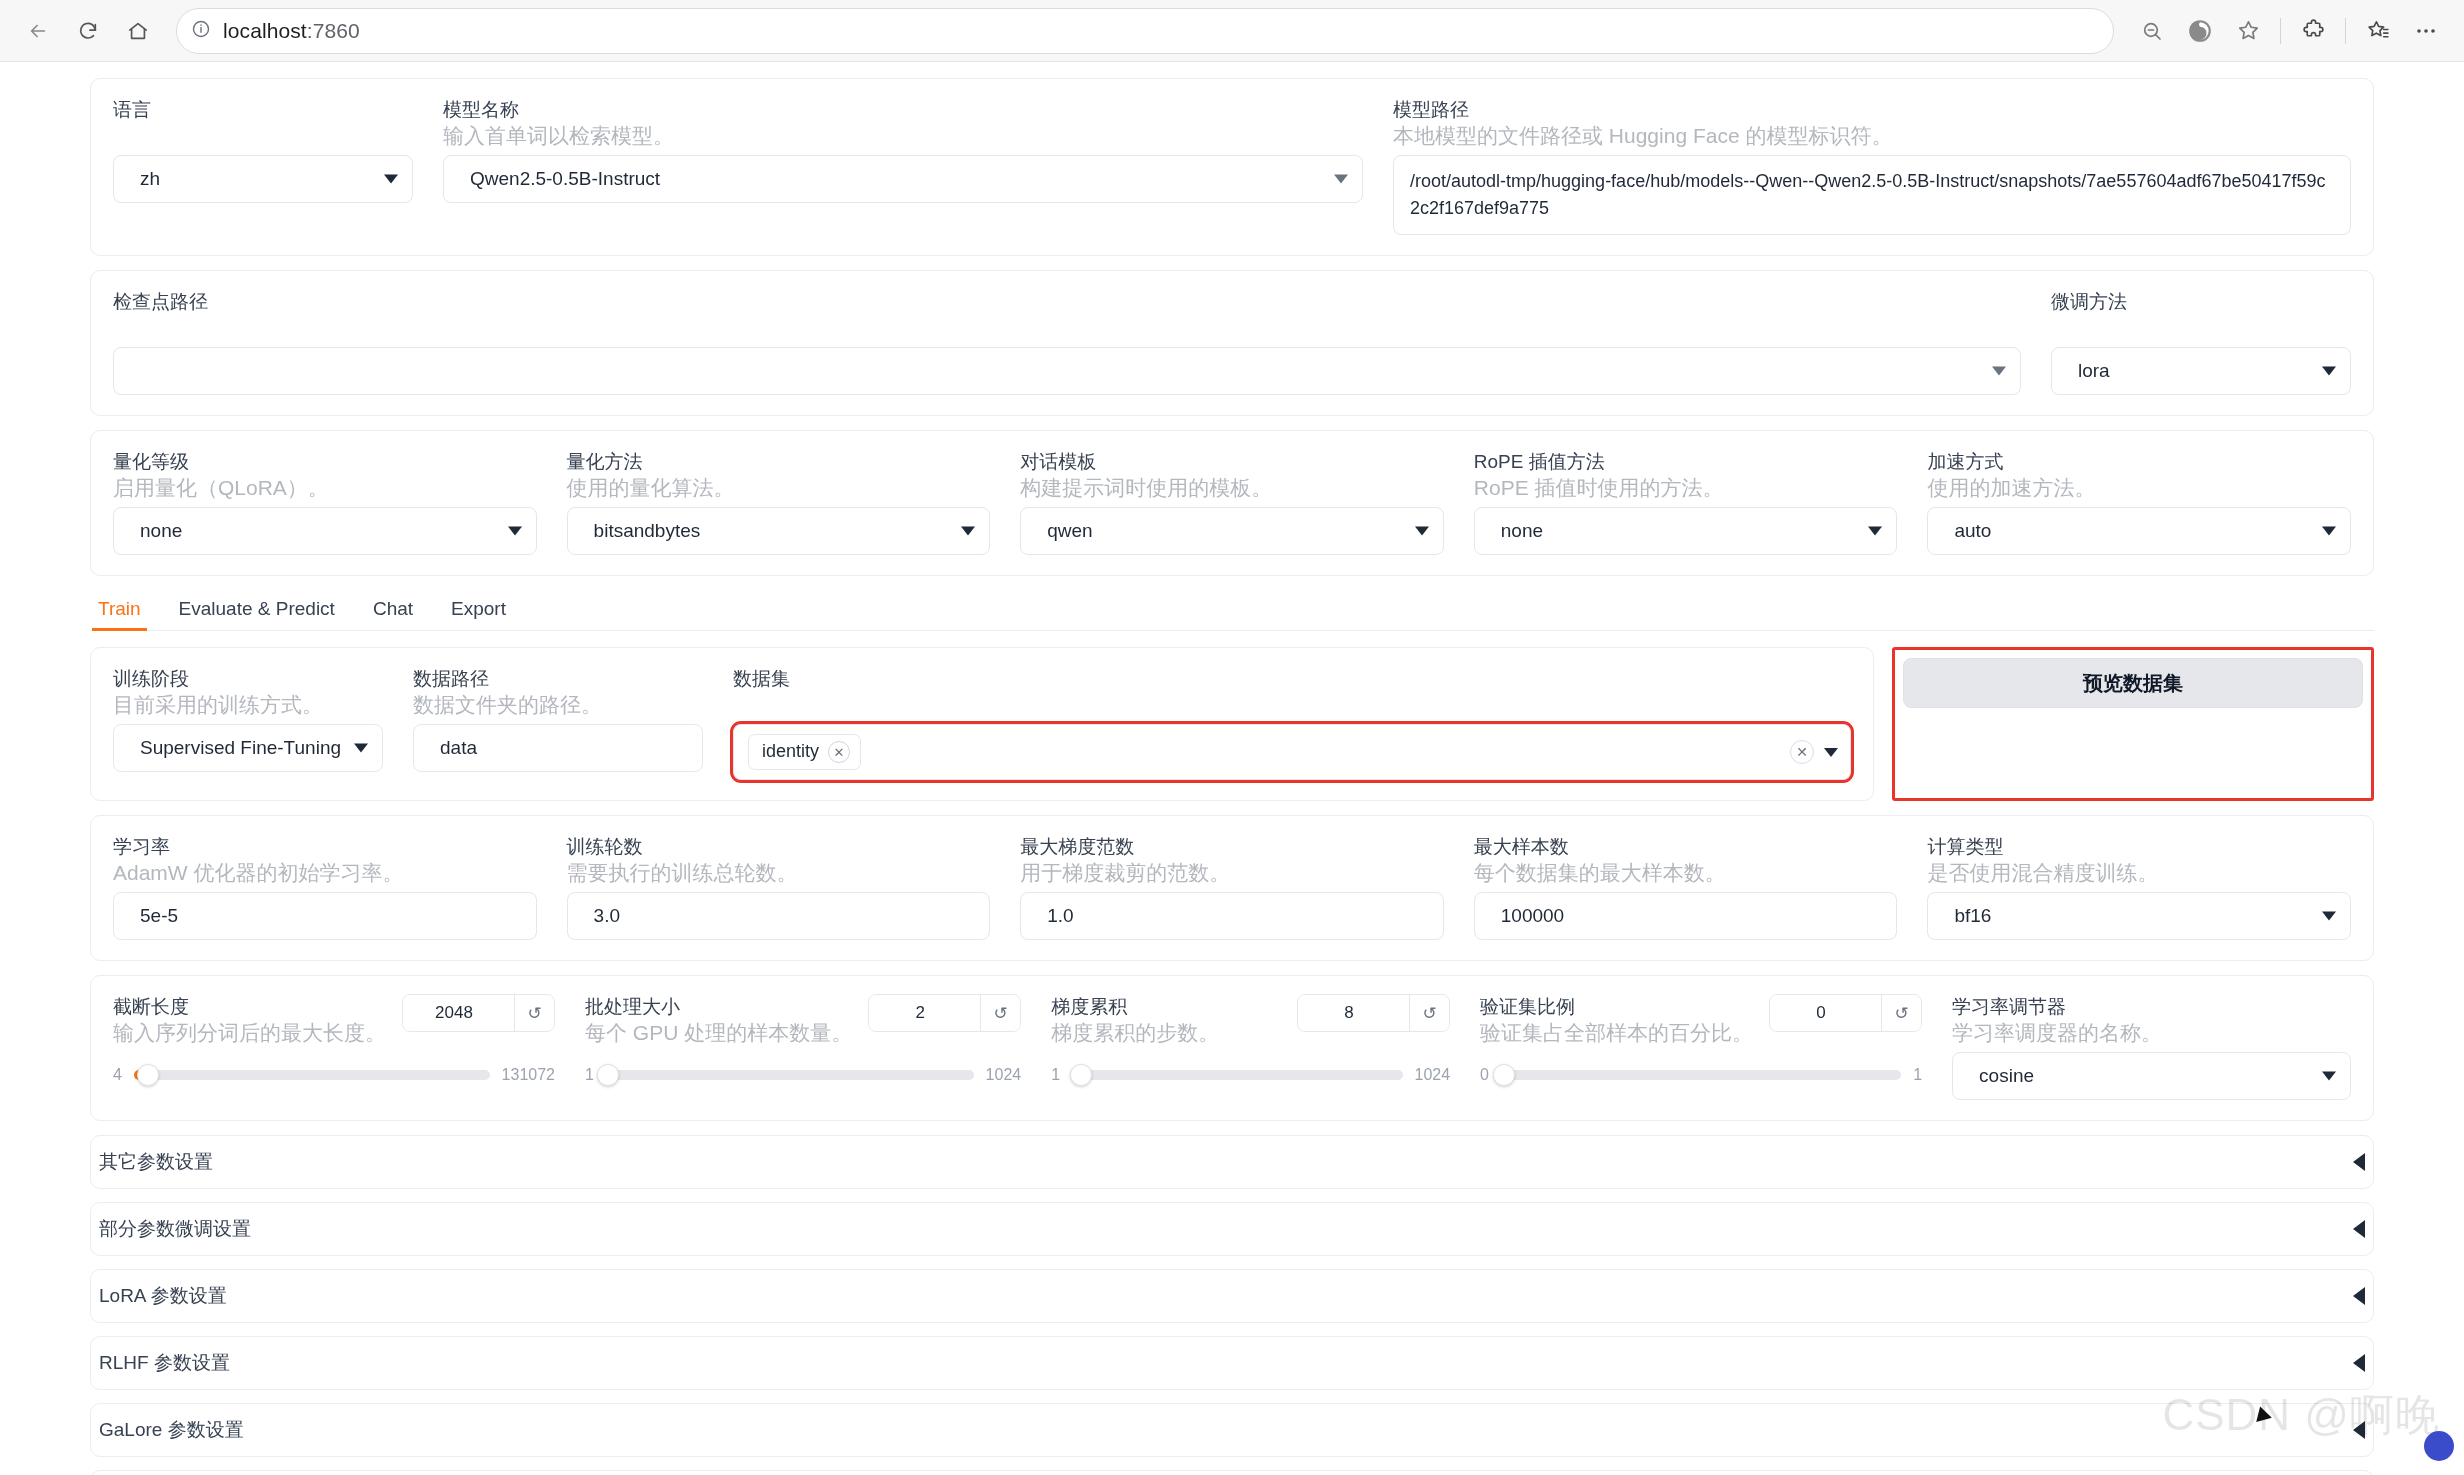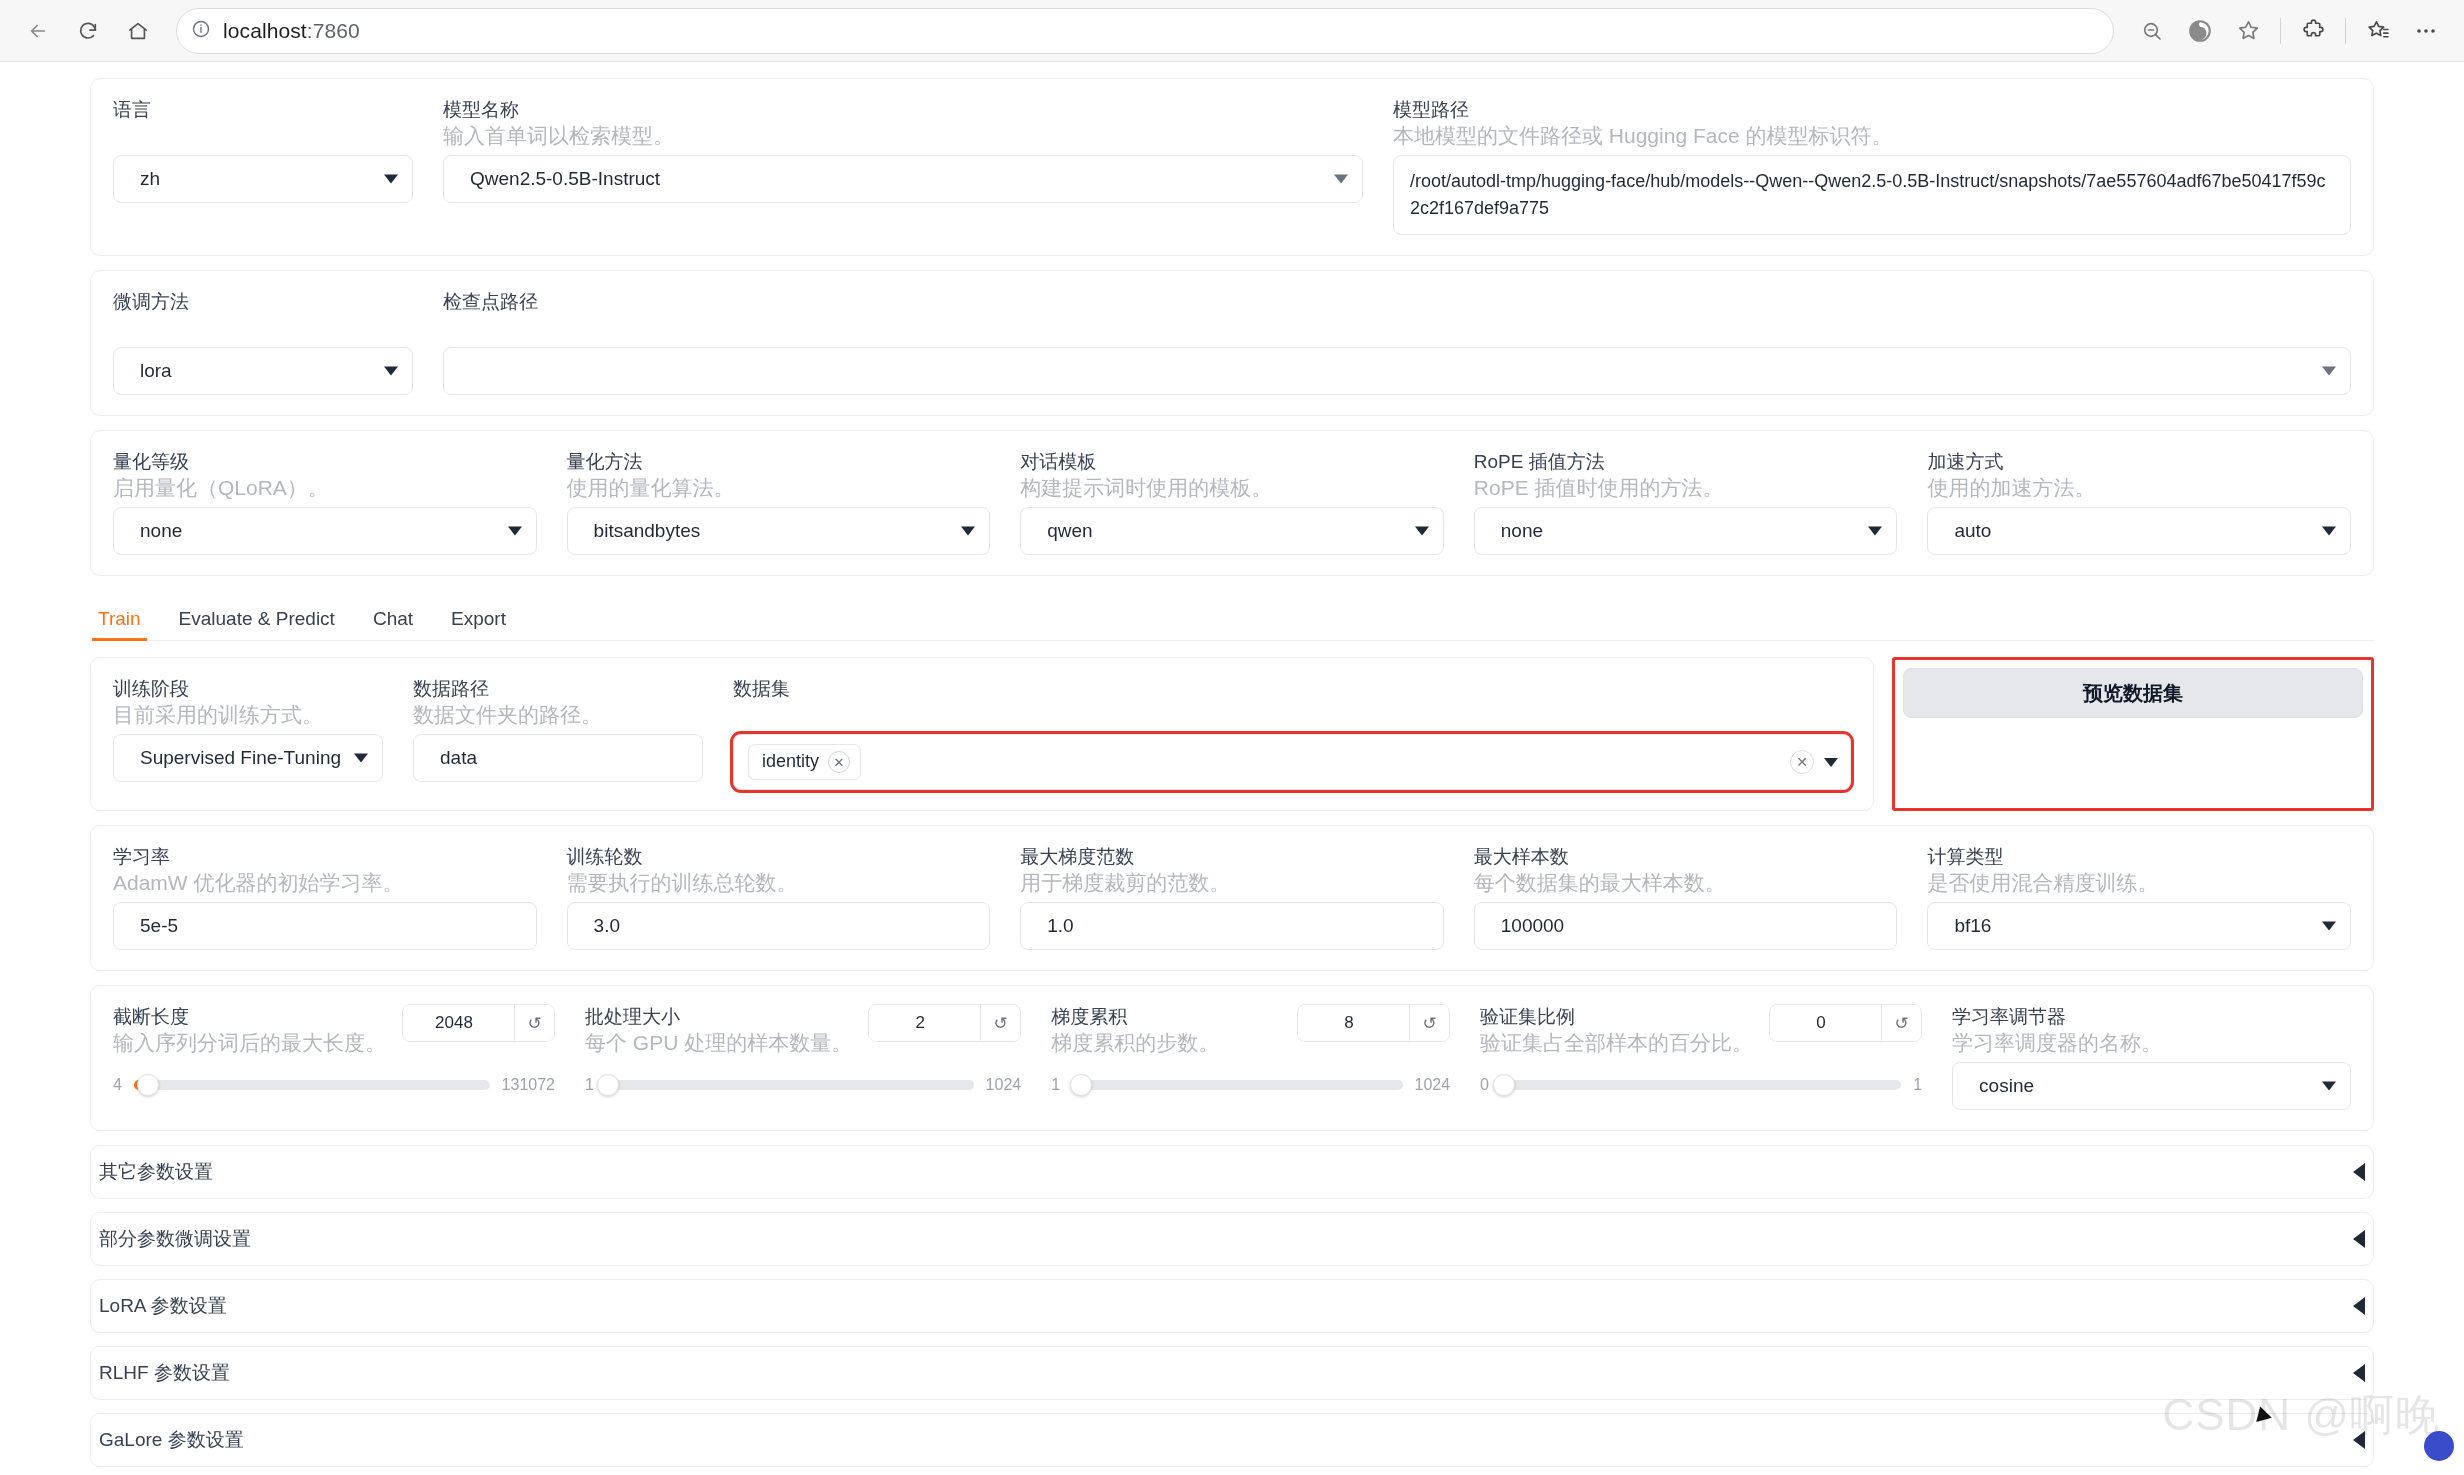--- a/index.html
+++ b/index.html
@@ -135,21 +135,21 @@
     border-bottom: 1px solid #ececf1;
     margin: 4px 0 16px 0;
     padding-left: 6px;
   }
   .tab {
     font-size: 19px;
     color: #374151;
     padding: 8px 2px 10px 2px;
     position: relative;
   }
-  .tab.active { color: #f97316; margin-top: 10px; }
+  .tab.active { color: #f97316; }
   .tab.active::after {
     content: "";
     position: absolute;
     left: -4px; right: -4px; bottom: -1px;
     height: 3px;
     background: #f97316;
   }
 
   
   .hl-red { outline: 3px solid #e8342a; outline-offset: 0px; }
@@ -431,35 +431,35 @@
       <div class="field" style="flex:1">
         <div class="lbl">模型路径</div>
         <div class="hint">本地模型的文件路径或 Hugging Face 的模型标识符。</div>
         <div class="textarea">/root/autodl-tmp/hugging-face/hub/models--Qwen--Qwen2.5-0.5B-Instruct/snapshots/7ae557604adf67be50417f59c2c2f167def9a775</div>
       </div>
     </div>
   </div>
 
   <div class="panel">
     <div class="row">
+      <div class="field" style="flex:1">
+        <div class="lbl">检查点路径</div>
+        <div class="hint empty"></div>
+        <div class="select">
+          <span></span>
+          <span class="caret light"></span>
+        </div>
+      </div>
+
       <div class="field" style="width:300px">
         <div class="lbl">微调方法</div>
         <div class="hint empty"></div>
         <div class="select">
           <span>lora</span>
           <span class="caret"></span>
-        </div>
-      </div>
-
-      <div class="field" style="flex:1">
-        <div class="lbl">检查点路径</div>
-        <div class="hint empty"></div>
-        <div class="select">
-          <span></span>
-          <span class="caret light"></span>
         </div>
       </div>
     </div>
   </div>
 
   <div class="panel">
     <div class="row">
       <div class="field" style="flex:1">
         <div class="lbl">量化等级</div>
         <div class="hint">启用量化（QLoRA）。</div>

